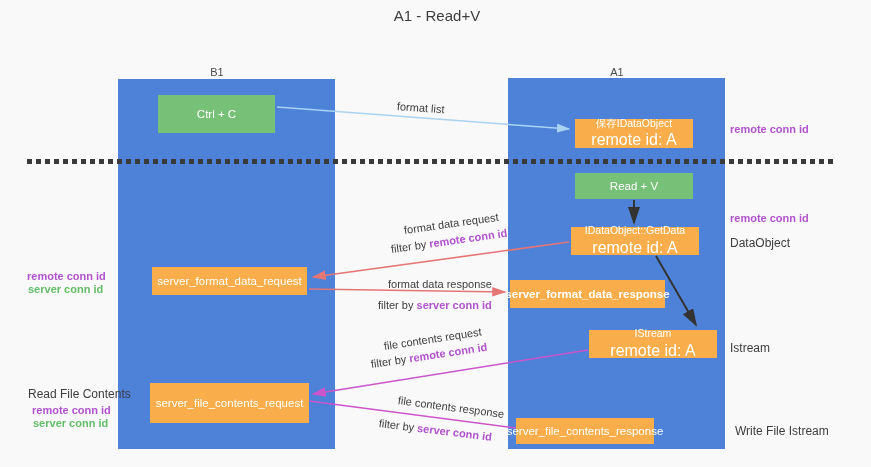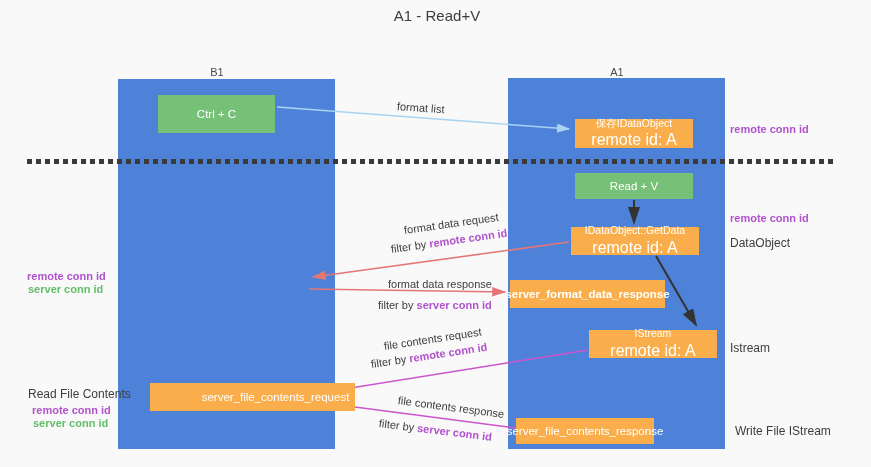--- a/index.html
+++ b/index.html
@@ -140,31 +140,34 @@
 
   <div class="box green" style="left:575px; top:173px; width:118px; height:26px;">
     <span>Read + V</span>
   </div>
 
   <div class="box orange two-line" style="left:571px; top:227px; width:128px; height:28px;">
     <span>IDataObject::GetData</span>
     <span class="l2">remote id: A</span>
   </div>
 
+  <div class="box orange" style="left:152px; top:267px; width:155px; height:28px;">
+    <span>server_format_data_request</span>
+  </div>
 
   <div class="box orange" style="left:510px; top:280px; width:155px; height:28px;font-weight:bold;">
     <span>server_format_data_response</span>
   </div>
 
   <div class="box orange two-line" style="left:589px; top:330px; width:128px; height:28px;">
     <span>IStream</span>
     <span class="l2">remote id: A</span>
   </div>
 
-  <div class="box orange" style="left:150px; top:383px; width:159px; height:28px;padding-left:46px;">
+  <div class="box orange" style="left:150px; top:383px; width:159px; height:40px;">
     <span>server_file_contents_request</span>
   </div>
 
   <div class="box orange" style="left:516px; top:418px; width:138px; height:26px;">
     <span>server_file_contents_response</span>
   </div>
 
   <div class="arrow-label" style="left:397px; top:100px; transform:rotate(4deg);">format list</div>
 
   <div class="arrow-label" style="left:404px; top:224px; transform:rotate(-8deg);">format data request</div>
@@ -184,21 +187,21 @@
 
   <div class="arrow-label" style="left:398px; top:394px; transform:rotate(7.5deg);">file contents response</div>
   <div class="arrow-label" style="left:379px; top:417px; transform:rotate(7deg);">
     <span>filter by </span><span class="purple">server conn id</span>
   </div>
 
   <div class="ann purple" style="left:730px; top:123px;">remote conn id</div>
   <div class="ann purple" style="left:730px; top:212px;">remote conn id</div>
   <div class="ann dark" style="left:730px; top:236px;">DataObject</div>
   <div class="ann dark" style="left:730px; top:341px;">Istream</div>
-  <div class="ann dark" style="left:735px; top:424px;">Write File IStream</div>
+  <div class="ann dark" style="left:735px; top:424px;">Write File Istream</div>
 
   <div class="ann purple" style="left:27px; top:270px;">remote conn id</div>
   <div class="ann greent" style="left:28px; top:283px;">server conn id</div>
   <div class="ann dark" style="left:28px; top:387px;">Read File Contents</div>
   <div class="ann purple" style="left:32px; top:404px;">remote conn id</div>
   <div class="ann greent" style="left:33px; top:417px;">server conn id</div>
 
 </div>
 
 </body></html>

